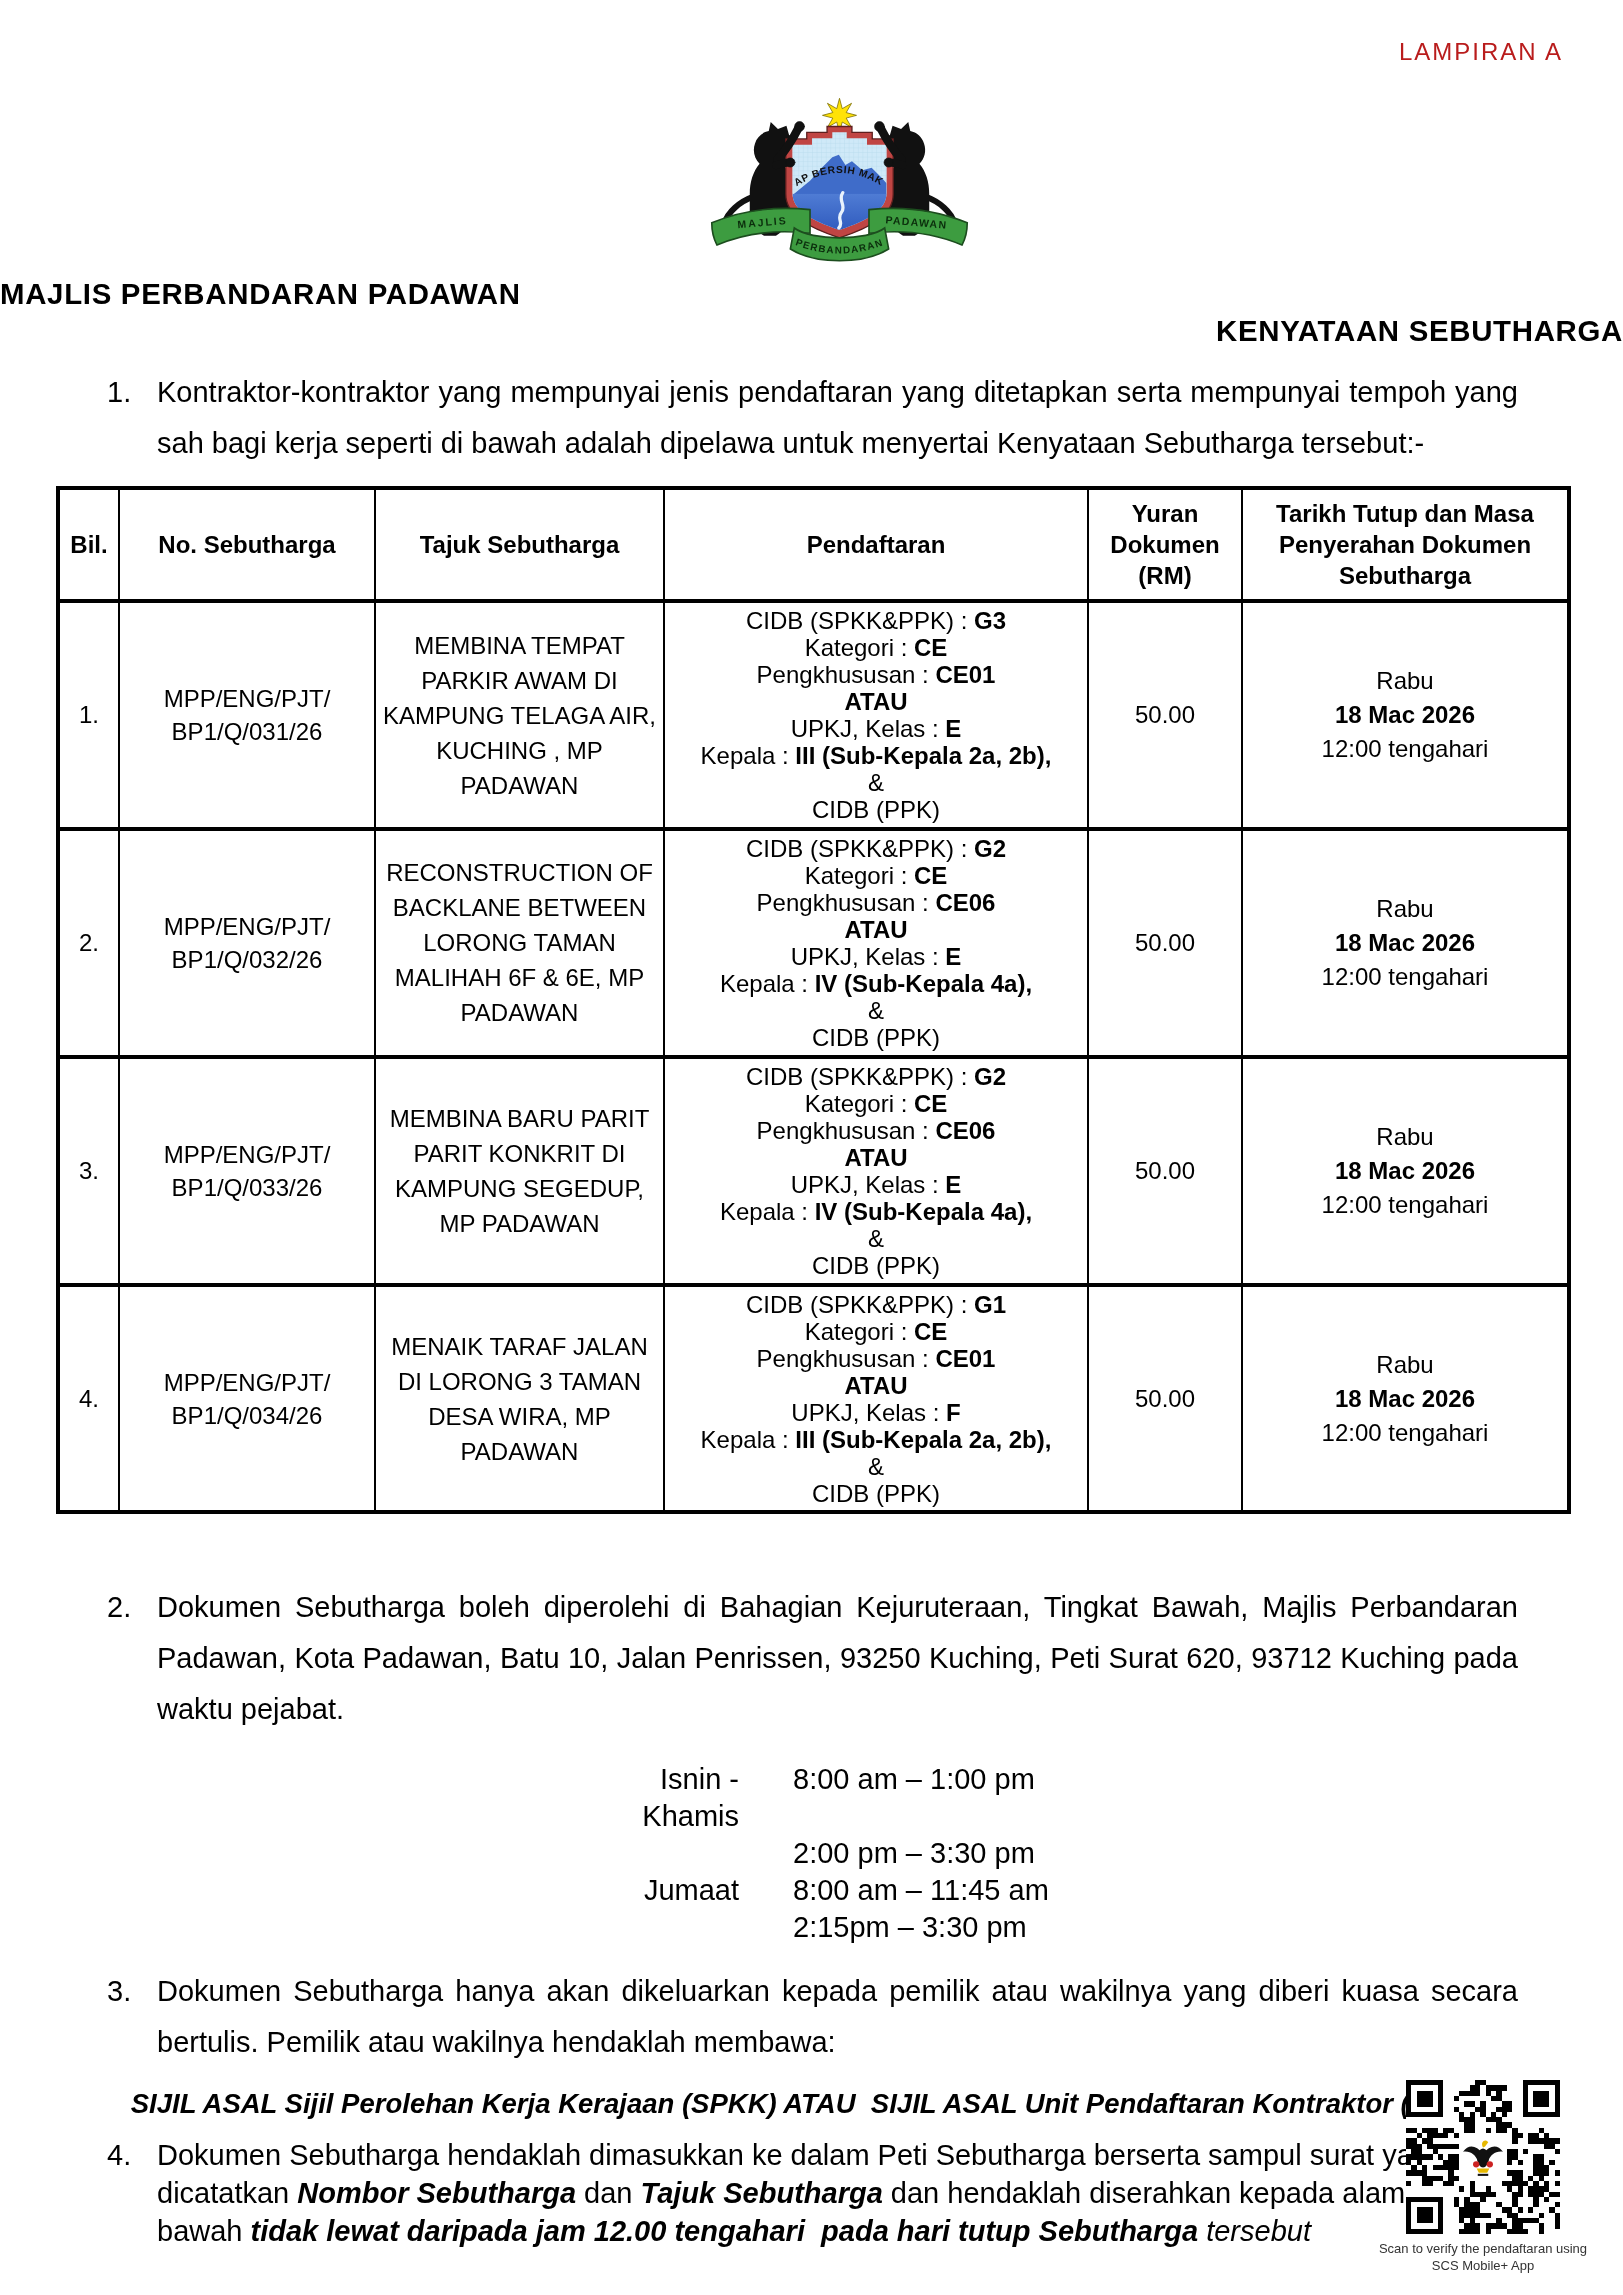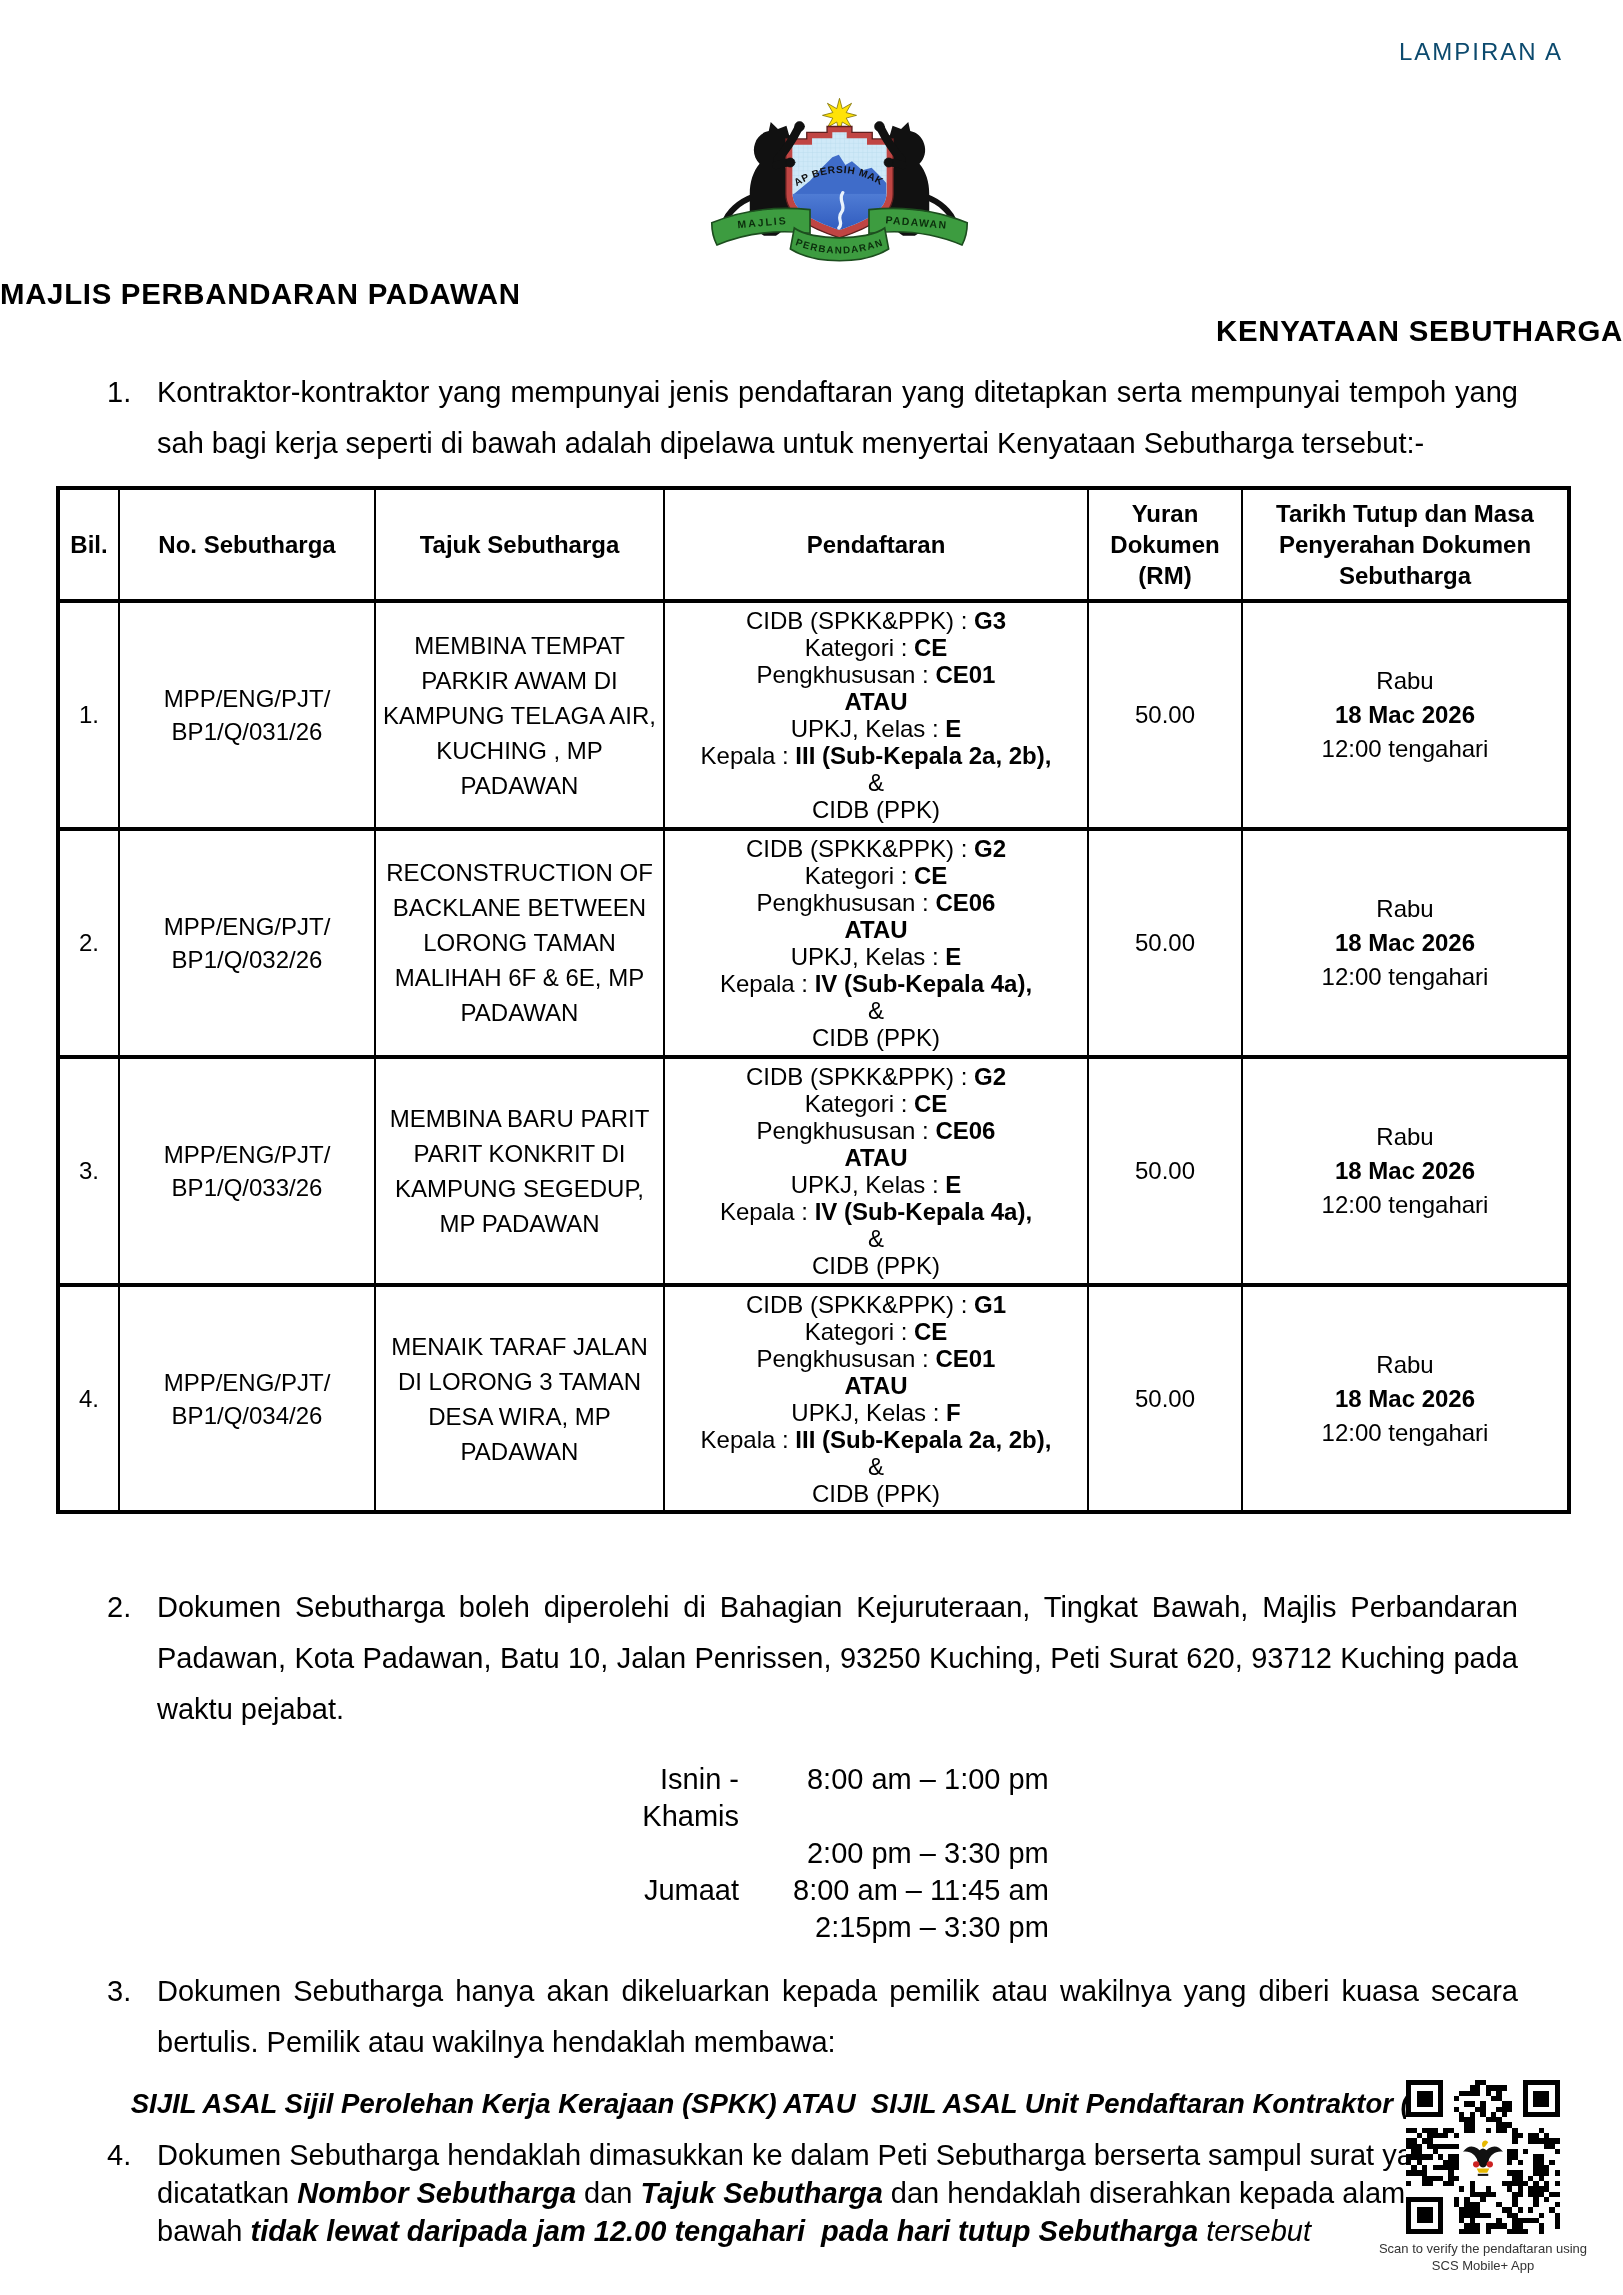--- a/index.html
+++ b/index.html
@@ -7,21 +7,21 @@
     position:relative;
     width:1623px;height:2295px;
     margin:0 auto;
     background:#ffffff;
     font-family:"Liberation Sans",sans-serif;
     color:#000;
     overflow:hidden;
   }
   .lampiran{
     position:absolute;top:38px;right:60px;
-    font-size:24px;letter-spacing:2px;color:#0c4a6e;
+    font-size:24px;letter-spacing:2px;color:#b91c1c;
   }
   .crest-wrap{
     margin:97px auto 0;width:266px;height:169px;
     transform:translateX(27.5px);
   }
   .org-name{
     margin-top:9.2px;text-align:left;
     font-size:29.4px;font-weight:bold;letter-spacing:0.7px;line-height:37px;
   }
   .doc-title{
@@ -68,21 +68,21 @@
   td.tarikh{line-height:34px;}
   td.no-cell{line-height:33px;}
 
   .schedule{
     margin:26px 0 0 568px;
     display:grid;grid-template-columns:171px max-content;
     column-gap:54px;
     font-size:29px;line-height:37px;
   }
   .schedule .day{text-align:right;}
-  .schedule .time{text-align:right;}
+  .schedule .time{text-align:left;}
 
   .certs{
     margin-top:13px;
     text-align:center;
     font-size:27.5px;font-weight:bold;font-style:italic;
     line-height:46px;white-space:pre-wrap;
   }
 
   .qr-block{position:absolute;left:1406px;top:2080px;width:154px;}
   .qr-caption{

